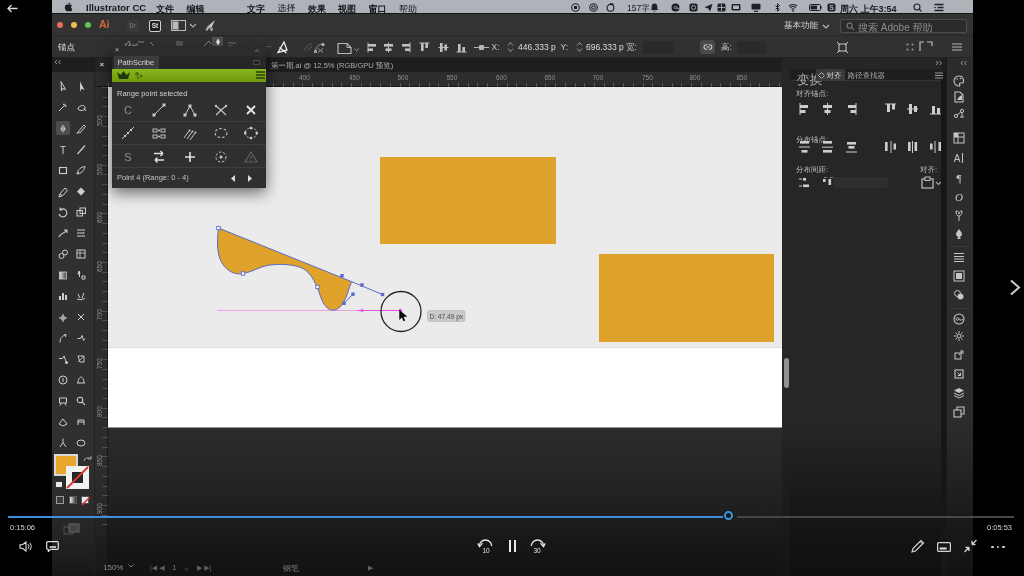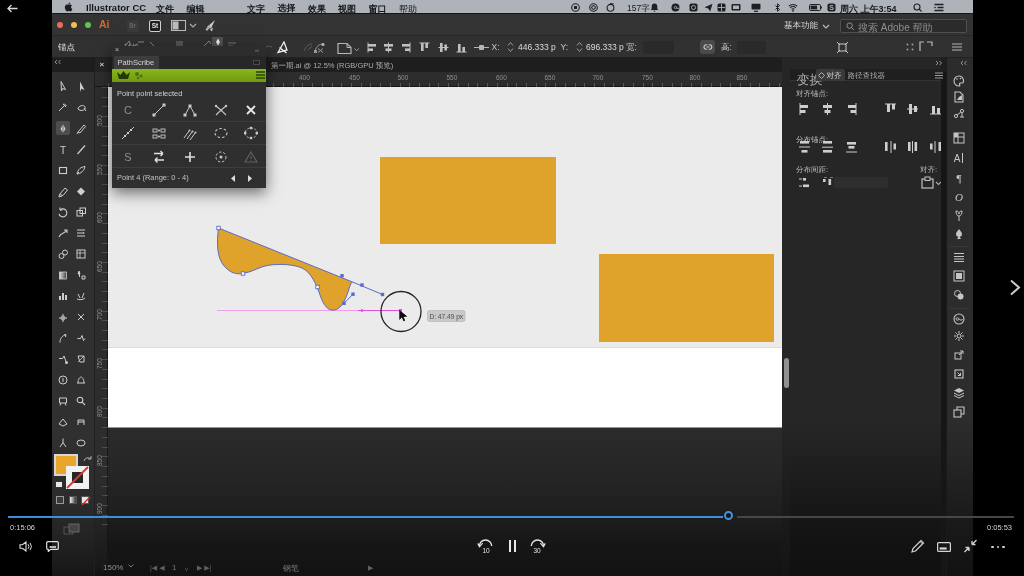--- a/index.html
+++ b/index.html
@@ -11,21 +11,21 @@
 
 <div class="a" style="left:0;top:0;width:921px;height:14px;background:#aeb2b9;border-bottom:1px solid #15161a"></div>
 <svg class="a" style="left:12px;top:2px" width="10" height="10" viewBox="0 0 10 10">
       <path d="M5.6 2.1c.4-.5.7-1.1.6-1.7-.5 0-1.1.4-1.5.8-.3.4-.6 1-.5 1.6.6.1 1.1-.3 1.4-.7zM7 5.1c0-1.1.9-1.6 1-1.7-.6-.8-1.4-.9-1.7-.9-.7-.1-1.4.4-1.7.4-.4 0-.9-.4-1.5-.4-.8 0-1.5.5-1.9 1.2-.8 1.4-.2 3.5.6 4.6.4.6.9 1.2 1.5 1.2.6 0 .8-.4 1.5-.4s.9.4 1.5.4 1-.6 1.4-1.1c.5-.7.6-1.3.7-1.3 0 0-1.4-.5-1.4-2z" fill="#1c1d21"></path>
     </svg>
 <div class="a t" style="left:34px;top:2px;font-size:9.5px;font-weight:bold;color:#16171b">Illustrator CC</div>
 <div class="a t" style="left:104px;top:2.5px;font-size:9px;color:#17181c;font-weight:bold">文件</div>
 <div class="a t" style="left:134.5px;top:2.5px;font-size:9px;color:#17181c;font-weight:bold">编辑</div>
 <div class="a t" style="left:165px;top:14px;font-size:13px;color:#17181c;font-weight:bold">对象</div>
 <div class="a t" style="left:195px;top:2.5px;font-size:9px;color:#17181c;font-weight:bold">文字</div>
-<div class="a t" style="left:225.5px;top:2px;font-size:9px;color:#17181c;font-weight:bold">选择</div>
+<div class="a t" style="left:225.5px;top:2px;font-size:9px;color:#17181c;font-weight:normal">选择</div>
 <div class="a t" style="left:256px;top:2.5px;font-size:9px;color:#17181c;font-weight:bold">效果</div>
 <div class="a t" style="left:286px;top:2.5px;font-size:9px;color:#17181c;font-weight:bold">视图</div>
 <div class="a t" style="left:316.5px;top:2.5px;font-size:9px;color:#17181c;font-weight:bold">窗口</div>
 <div class="a t" style="left:347px;top:2.5px;font-size:9px;color:#17181c;font-weight:normal">帮助</div>
 <svg class="a" style="left:519px;top:2.5px" width="9" height="9" viewBox="0 0 9 9">
       <circle cx="4.5" cy="4.5" r="3.8" fill="none" stroke="#1e2024" stroke-width="1.1"></circle>
       <rect x="3" y="3" width="3" height="3" fill="#1e2024"></rect>
     </svg>
 <svg class="a" style="left:537px;top:2.5px" width="9" height="9" viewBox="0 0 9 9">
       <circle cx="4.5" cy="4.5" r="3.8" fill="none" stroke="#1e2024" stroke-width="1.1"></circle>
@@ -685,21 +685,21 @@
     <path d="M1 1l2 7h9l2-7-3.5 3L7.5 0 4.5 4z" fill="#23370a"></path>
   </svg>
 <svg class="a" style="left:133px;top:70px;z-index:7" width="12" height="11" viewBox="0 0 12 11">
     <circle cx="4" cy="4" r="2" fill="#4a7010"></circle>
     <circle cx="8" cy="6" r="1.5" fill="#4a7010"></circle>
     <circle cx="5" cy="8" r="1.2" fill="#4a7010"></circle>
   </svg>
 <svg class="a" style="left:256px;top:71px;z-index:7" width="9" height="8" viewBox="0 0 9 8">
     <path d="M0 1h9M0 4h9M0 7h9" stroke="#2a420a" stroke-width="1.3"></path>
   </svg>
-<div class="a t" style="left:117px;top:88.5px;font-size:7.5px;color:#cfcfcf;z-index:6">Point point selected</div>
+<div class="a t" style="left:117px;top:88.5px;font-size:7.5px;color:#cfcfcf;z-index:6">Range point selected</div>
 <div class="a" style="left:112px;top:120.5px;width:154px;height:1px;background:#3d3d3d;z-index:6"></div>
 <div class="a" style="left:112px;top:144px;width:154px;height:1px;background:#3d3d3d;z-index:6"></div>
 <div class="a" style="left:112px;top:167px;width:154px;height:1px;background:#3d3d3d;z-index:6"></div>
 <svg class="a" style="left:120px;top:102px;z-index:7" width="16" height="16" viewBox="0 0 16 16">
     <text x="8" y="12" font-size="11" fill="#8f8f8f" text-anchor="middle" font-family="Liberation Sans">C</text>
   </svg>
 <svg class="a" style="left:150.5px;top:102px;z-index:7" width="16" height="16" viewBox="0 0 16 16">
     <path d="M3 13L13 3" stroke="#c9c9c9" stroke-width="1"></path>
     <rect x="1.5" y="11.5" width="3" height="3" fill="#c9c9c9"></rect>
     <rect x="11.5" y="1.5" width="3" height="3" fill="#c9c9c9"></rect>

